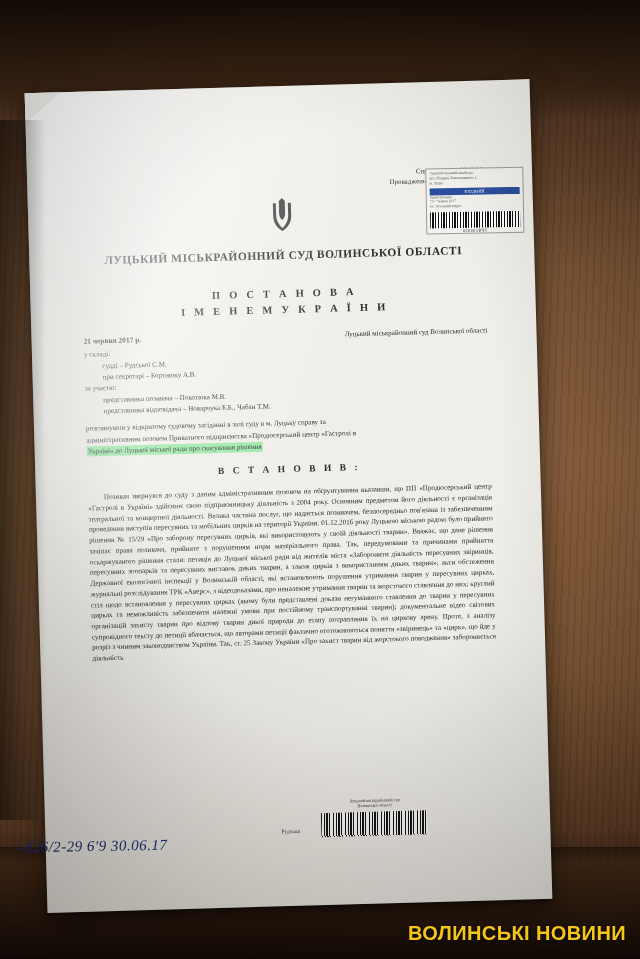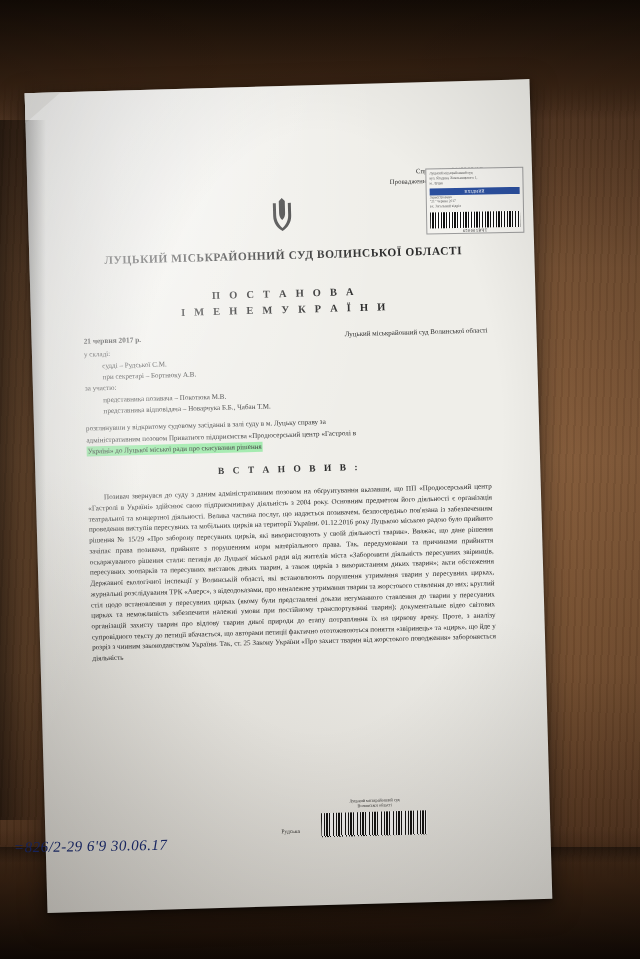--- a/index.html
+++ b/index.html
@@ -365,13 +365,14 @@
           <div>Волинської області</div>
         </div>
         <div class="footer-barcode"></div>
       </div>
     </div>
   </div>
 
   <div class="handwriting" style="left:14px; bottom:104px; position:absolute; z-index:12;">=826/2-29    6'9 30.06.17</div>
 
   <div class="blur-overlay"></div>
+  <div class="watermark">ВОЛИНСЬКІ НОВИНИ</div>
 </div>
 
 </body></html>

